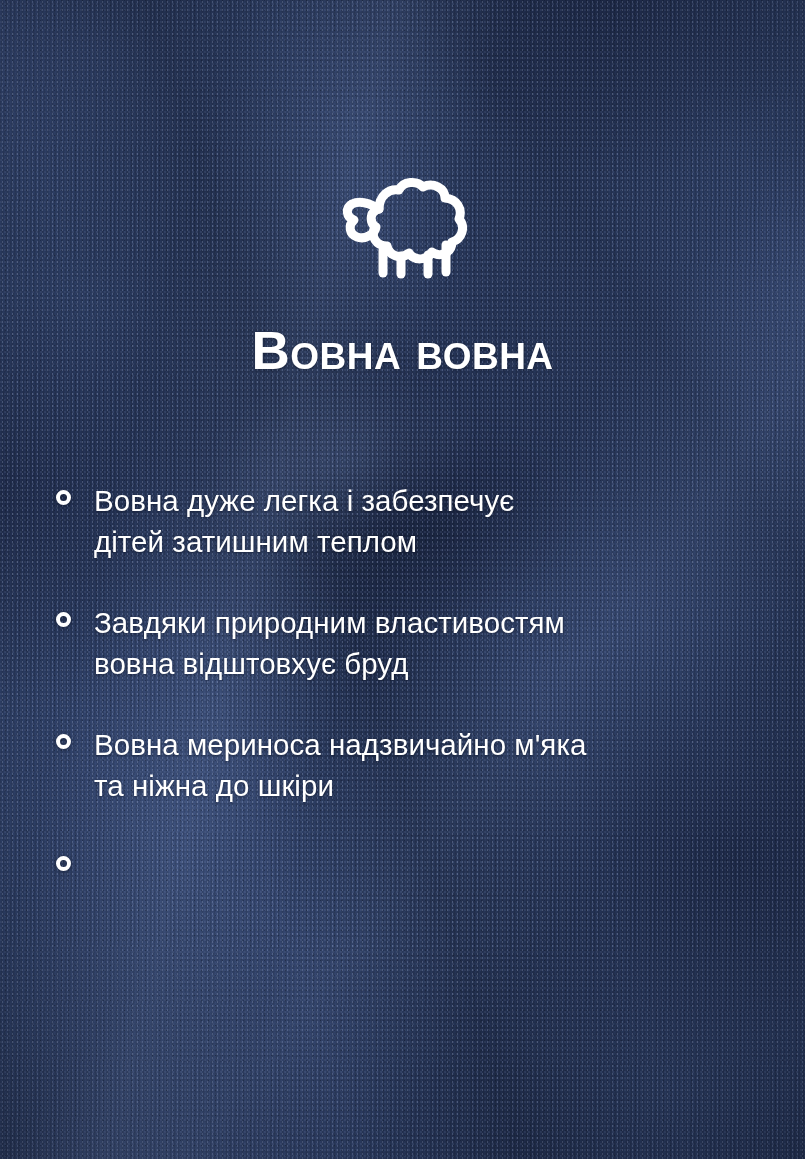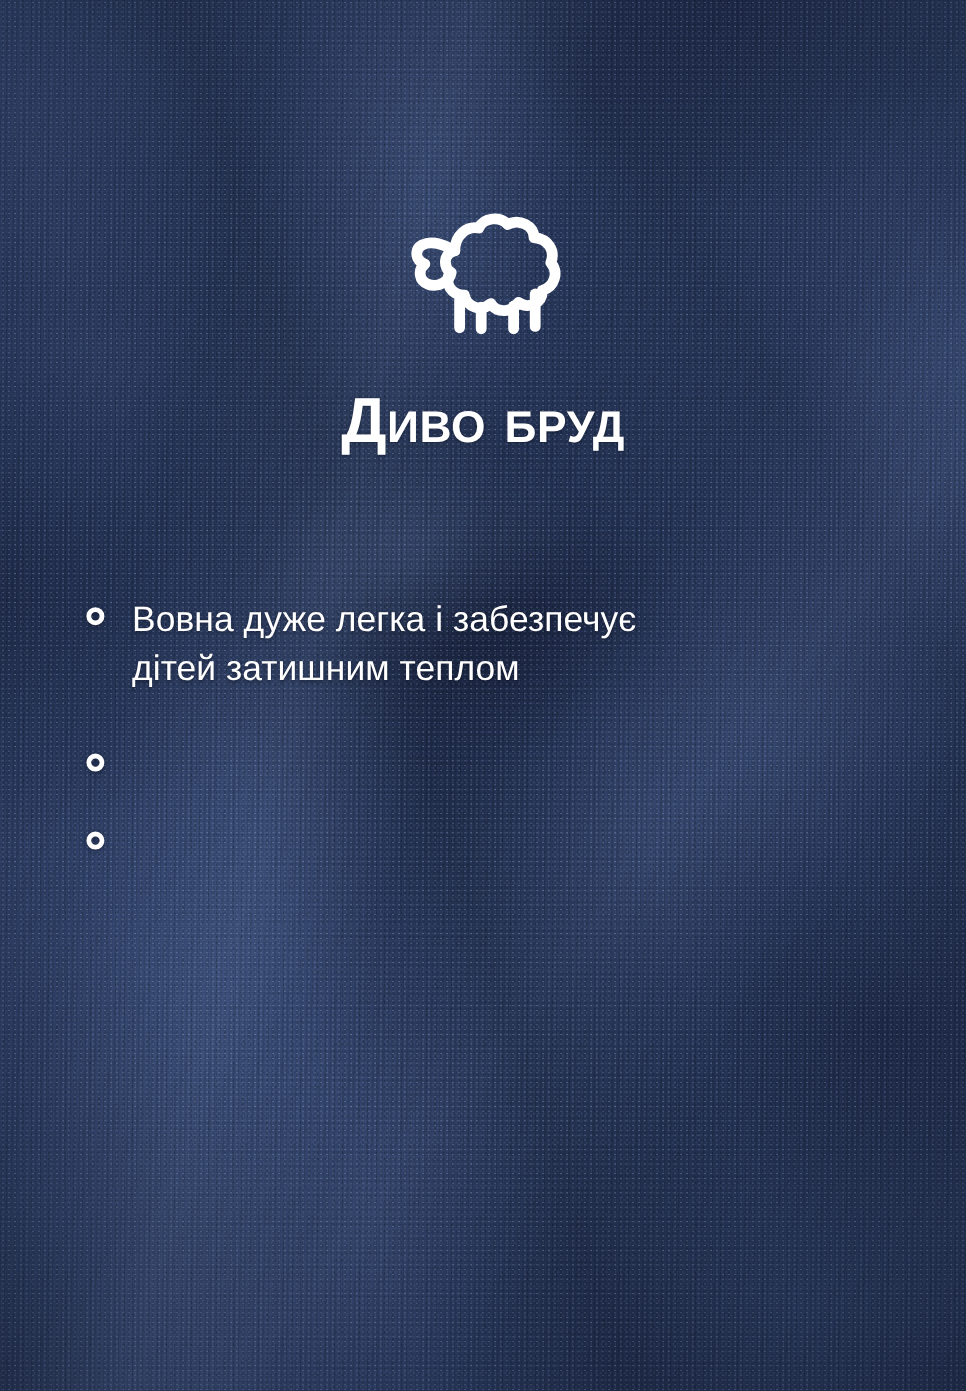--- a/index.html
+++ b/index.html
@@ -162,24 +162,23 @@
     font-size: 53px;
     font-weight: 700;
     letter-spacing: 0.5px;
     line-height: 1;
     text-shadow: 0 1px 3px rgba(5,10,24,.45);
     font-variant: small-caps;
   }
 
   .bullets {
     position: absolute;
-    left: 72px;
+    left: 56px;
     top: 480px;
     right: 40px;
-    margin-top: 16px;
   }
 
   .bullet-item {
     display: flex;
     align-items: flex-start;
     margin-bottom: 40px;
   }
 
   .bullet-marker {
     flex: 0 0 auto;
@@ -239,34 +238,41 @@
                  C 13 49, 14 58, 22 61
                  C 30 64, 40 58, 41 51"></path>
 
         <line x1="48" y1="74" x2="48" y2="97"></line>
         <line x1="66" y1="80" x2="66" y2="98"></line>
         <line x1="93" y1="79" x2="93" y2="98"></line>
         <line x1="111" y1="69" x2="111" y2="96"></line>
       </svg>
     </div>
 
-    <h1 class="title">Диво бруд</h1>
+    <h1 class="title">Вовна вовна</h1>
 
     <div class="bullets">
 
       <div class="bullet-item">
         <span class="bullet-marker"></span>
         <span class="bullet-text">Вовна дуже легка і забезпечує
 дітей затишним теплом</span>
       </div>
 
       <div class="bullet-item">
         <span class="bullet-marker"></span>
-      </div>
-
+        <span class="bullet-text">Завдяки природним властивостям
+вовна відштовхує бруд</span>
+      </div>
+
+      <div class="bullet-item">
+        <span class="bullet-marker"></span>
+        <span class="bullet-text">Вовна мериноса надзвичайно м'яка
+та ніжна до шкіри</span>
+      </div>
 
       <div class="bullet-item">
         <span class="bullet-marker"></span>
       </div>
 
     </div>
   </div>
 </div>
 
 </body></html>

